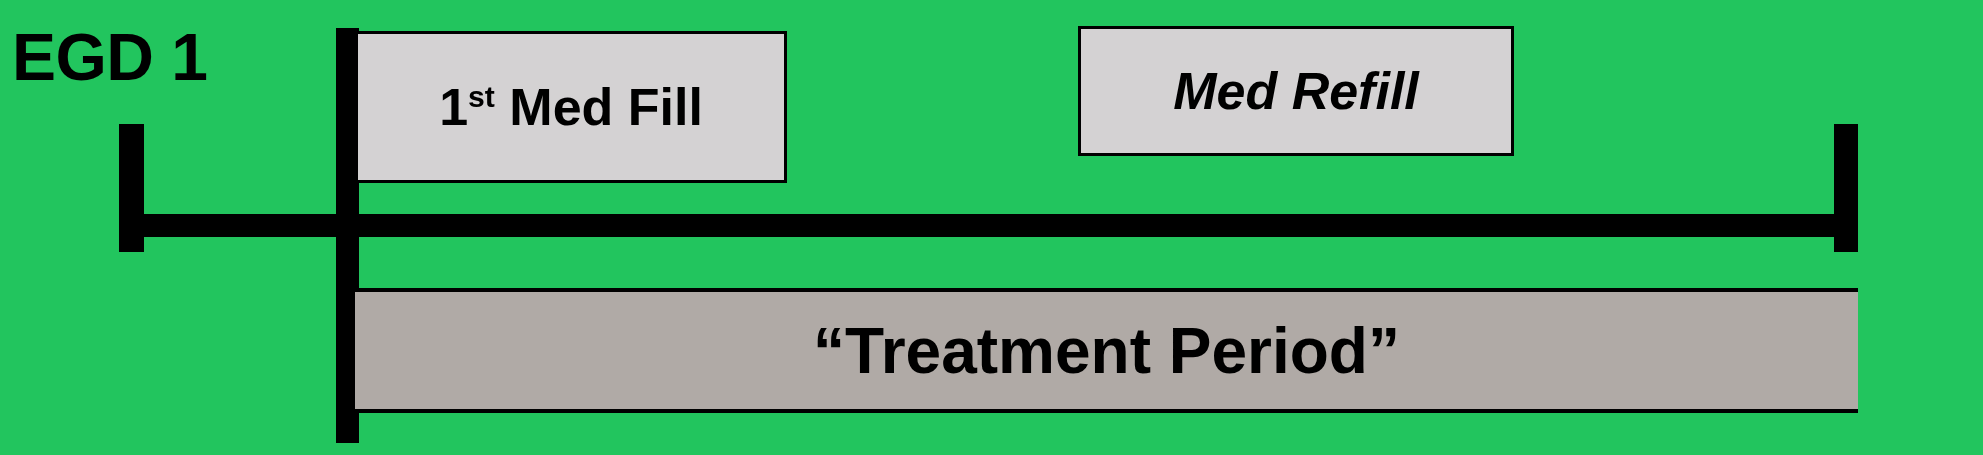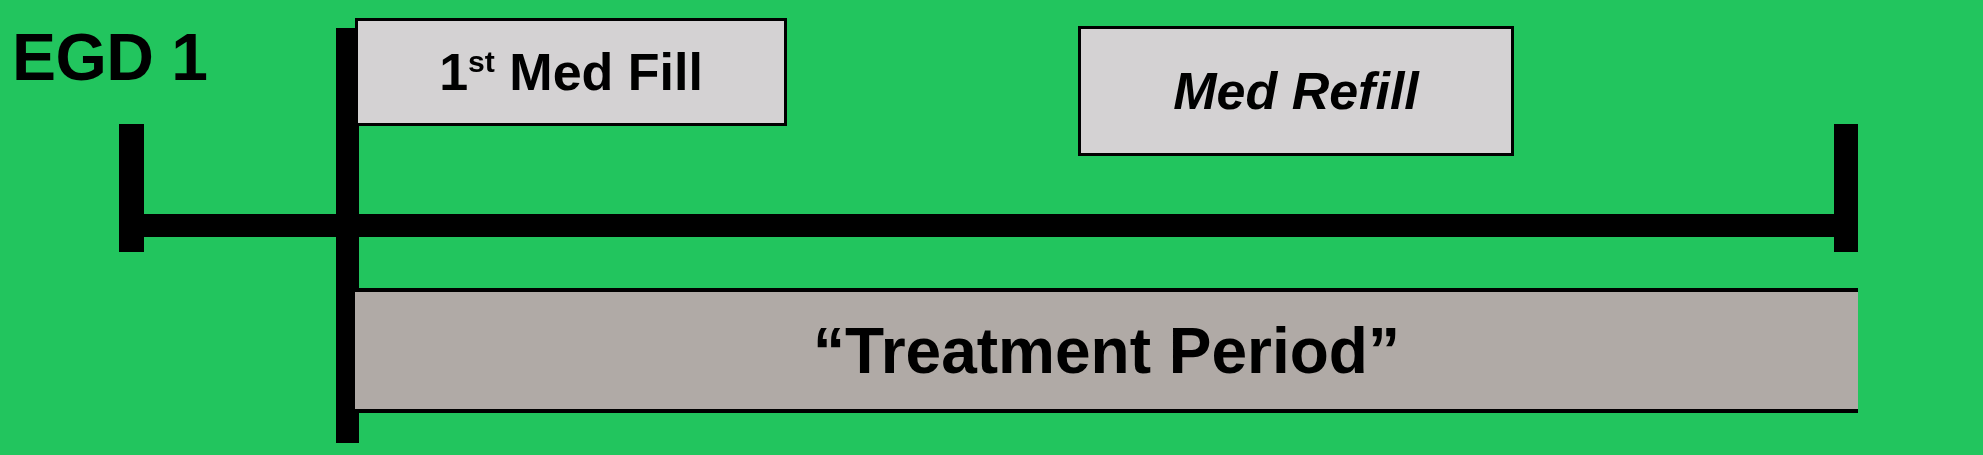--- a/index.html
+++ b/index.html
@@ -89,23 +89,23 @@
     white-space: nowrap;
   }
   .callout-text sup {
     font-size: 0.58em;
     vertical-align: super;
     line-height: 0;
   }
 
   #box-med-fill {
     left: 355px;
-    top: 18px;
+    top: 31px;
     width: 432px;
-    height: 108px;
+    height: 152px;
   }
   #box-med-refill {
     left: 1078px;
     top: 26px;
     width: 436px;
     height: 130px;
     font-style: italic;
   }
 
   

